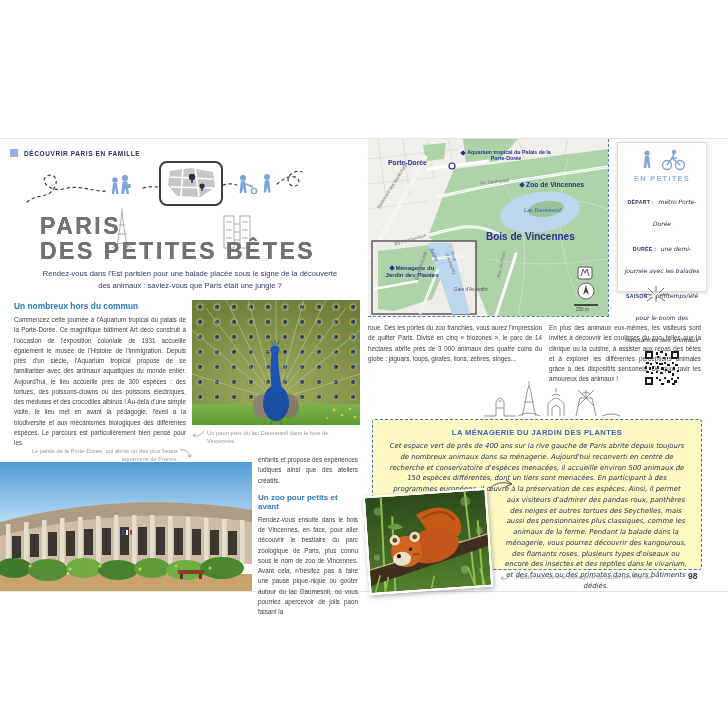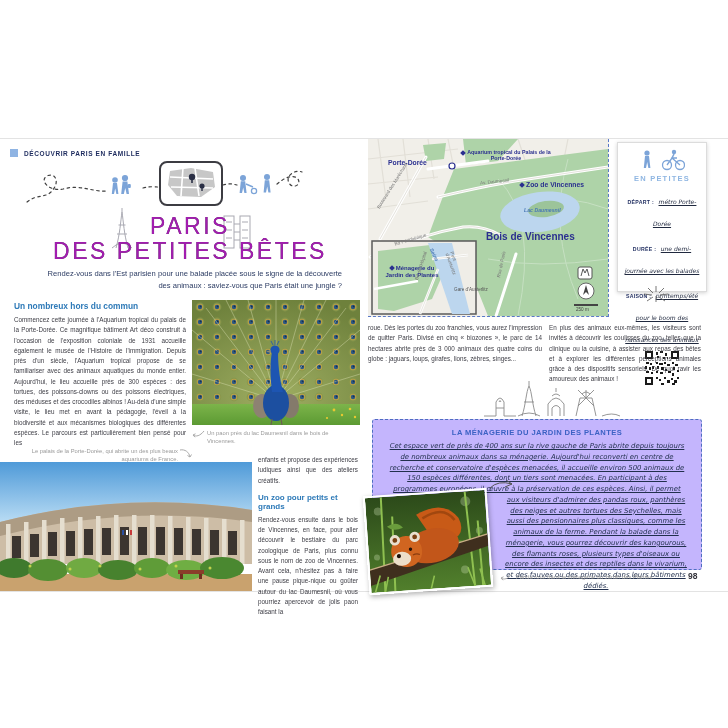--- a/index.html
+++ b/index.html
@@ -3,45 +3,45 @@
 <meta charset="utf-8">
 <style>
   html,body{margin:0;padding:0;background:#fff;}
   #canvas{position:relative;width:728px;height:728px;background:#fff;overflow:hidden;
           font-family:"Liberation Sans",sans-serif;color:#3c3c44;}
   .abs{position:absolute;}
   .edge{position:absolute;left:0;width:728px;height:1px;background:#e3e3e3;}
   
   .kicker-sq{width:8px;height:8px;background:#8fb4e3;}
   .kicker{font-size:6.5px;font-weight:bold;letter-spacing:.6px;color:#1d2b5e;text-transform:uppercase;}
-  .title{font-weight:400;color:#a21caf;letter-spacing:2.5px;text-align:center;
+  .title{font-weight:700;color:#737373;letter-spacing:2.5px;
          font-family:"Liberation Sans",sans-serif;text-shadow:0 0 .4px #46464e;}
   .intro{font-size:7.6px;line-height:1.6;color:#2c3c63;text-align:center;}
   .sec-h{font-size:8.4px;font-weight:bold;color:#2e7ab8;margin:0 0 4px 0;}
   .body{font-size:6.3px;line-height:1.63;text-align:justify;color:#3c3c44;}
   .cap{font-size:5.8px;line-height:1.45;color:#9a9a9a;}
   .photo{position:absolute;overflow:hidden;}
   
   .map{position:absolute;border-right:1px dashed #5a79c9;border-bottom:1px dashed #5a79c9;overflow:hidden;background:#f1efe9;}
   .ml{position:absolute;font-size:6.2px;font-weight:bold;color:#2a2f8f;line-height:1.15;white-space:nowrap;}
   .ml.sm{font-size:5.3px;}
   .st{position:absolute;font-size:4.6px;color:#777;font-weight:normal;white-space:nowrap;}
   .wt{position:absolute;font-size:5.2px;font-style:italic;font-weight:bold;color:#4a7ab5;white-space:nowrap;}
   .dia{display:inline-block;width:4px;height:4px;background:#2a2f8f;transform:rotate(45deg);margin-right:2px;vertical-align:middle;}
   .wrapctr{text-align:center;white-space:normal;}
   
   .prat{position:absolute;background:#fff;border:1px solid #dcdcdc;box-shadow:0 1px 4px rgba(0,0,0,.18);
         text-align:center;padding:6px 5px;}
   .prat-h{font-size:7.5px;font-weight:bold;letter-spacing:1.2px;color:#8fb6e2;margin:3px 0 5px;}
   .prat-lb{font-size:5.2px;font-weight:bold;color:#1d2b5e;letter-spacing:.3px;}
-  .hand{font-family:"DejaVu Sans",sans-serif;font-style:italic;text-decoration:underline;}
+  .hand{font-family:"DejaVu Sans",sans-serif;font-style:italic;}
   .prat-v{font-size:6px;color:#20293f;}
   .prat-item{margin-bottom:4px;line-height:1.35;}
   
-  .mbox{position:absolute;background:#c4b5fd;border:1.5px dashed #4d6ec0;border-radius:3px;}
+  .mbox{position:absolute;background:#fef9c3;border:1.5px dashed #4d6ec0;border-radius:3px;}
   .mbox-h{font-size:7.6px;font-weight:bold;color:#3c62c4;letter-spacing:.4px;text-align:center;margin:8px 10px 4px;}
   .mbody{font-size:6.9px;line-height:1.56;color:#22304e;text-align:center;}
   .pgnum{font-size:8.5px;font-weight:bold;color:#33333b;}
   .tilt{transform:rotate(-4deg);box-shadow:1px 2px 5px rgba(0,0,0,.3);border:2px solid #fff;}
 </style>
 </head>
 <body>
 
 <div id="canvas">
   <div class="edge" style="top:138px;"></div>
@@ -113,21 +113,21 @@
     <g stroke="#a9a9b2" stroke-width="1" fill="none">
       <rect x="4" y="6" width="10" height="32"></rect>
         <rect x="20" y="6" width="10" height="32"></rect>
       <path d="M14,14 L20,14 M14,22 L20,22 M14,30 L20,30"></path>
       <path d="M6,12 L12,12 M22,12 L28,12 M6,20 L12,20 M22,20 L28,20 M6,28 L12,28 M22,28 L28,28"></path>
     </g>
   </svg>
 
   <div class="abs title" style="left:40px;top:213px;width:300px;font-size:23px;">PARIS</div>
   <div class="abs title" style="left:40px;top:238px;width:300px;font-size:23px;">DES PETITES BÊTES</div>
-  <div class="abs intro" style="left:38px;top:268px;width:304px;text-align:right;">Rendez-vous dans l'Est parisien pour une balade placée sous le signe de la découverte des animaux : saviez-vous que Paris était une jungle ?</div>
+  <div class="abs intro" style="left:38px;top:268px;width:304px;">Rendez-vous dans l'Est parisien pour une balade placée sous le signe de la découverte des animaux : saviez-vous que Paris était une jungle ?</div>
 
   <div class="abs" style="left:14px;top:301px;width:172px;">
     <h3 class="sec-h">Un nombreux hors du commun</h3>
     <p class="body" style="margin:0;">Commencez cette journée à l'Aquarium tropical du palais de la Porte-Dorée. Ce magnifique bâtiment Art déco construit à l'occasion de l'exposition coloniale de 1931 accueille également le musée de l'Histoire de l'immigration. Depuis près d'un siècle, l'Aquarium tropical propose de se familiariser avec des animaux aquatiques du monde entier. Aujourd'hui, le lieu accueille près de 300 espèces : des tortues, des poissons-clowns ou des poissons électriques, des méduses et des crocodiles albinos ! Au-delà d'une simple visite, le lieu met en avant la pédagogie, l'éveil à la biodiversité et aux mécanismes biologiques des différentes espèces. Le parcours est particulièrement bien pensé pour les</p>
   </div>
   <div class="abs cap" style="left:30px;top:447px;width:148px;text-align:right;">Le palais de la Porte-Dorée, qui abrite un des plus beaux aquariums de France.</div>
   <svg class="abs" style="left:179px;top:448px;" width="13" height="10">
     <path d="M1,2 C6,1 10,4 11,9" stroke="#aaa" fill="none" stroke-width="1"></path>
       <path d="M11,9 L8.5,7.5 M11,9 L12.5,6.5" stroke="#aaa" fill="none" stroke-width="1"></path>
   </svg>
@@ -249,21 +249,21 @@
           </g>
       </g>
       <rect x="178" y="108" width="26" height="4" fill="#8a3d2a"></rect>
         <rect x="180" y="112" width="3" height="5" fill="#6e2f20"></rect>
         <rect x="199" y="112" width="3" height="5" fill="#6e2f20"></rect>
     </svg>
   </div>
 
   <div class="abs" style="left:258px;top:455px;width:100px;">
     <p class="body" style="margin:0 0 7px 0;">enfants et propose des expériences ludiques ainsi que des ateliers créatifs.</p>
-    <h3 class="sec-h" style="font-size:8px;">Un zoo pour petits et grands</h3>
+    <h3 class="sec-h" style="font-size:8px;">Un zoo pour petits et avant</h3>
     <p class="body" style="margin:0;">Rendez-vous ensuite dans le bois de Vincennes, en face, pour aller découvrir le bestiaire du parc zoologique de Paris, plus connu sous le nom de zoo de Vincennes. Avant cela, n'hésitez pas à faire une pause pique-nique ou goûter autour du lac Daumesnil, où vous pourriez apercevoir de jolis paon faisant la</p>
   </div>
 
   <div class="map" style="left:368px;top:139px;width:240px;height:177px;">
     <svg width="240" height="177">
       <rect width="240" height="177" fill="#f1efe9"></rect>
       <g stroke="#e2dfd7" stroke-width="1.2">
         <path d="M0,20 L90,10 M0,45 L70,38 M10,0 L18,60 M35,0 L42,58 M60,0 L66,40 M0,70 L60,62 M80,0 L86,30"></path>
         <path d="M150,0 L160,30 M200,0 L196,20"></path>
       </g>

